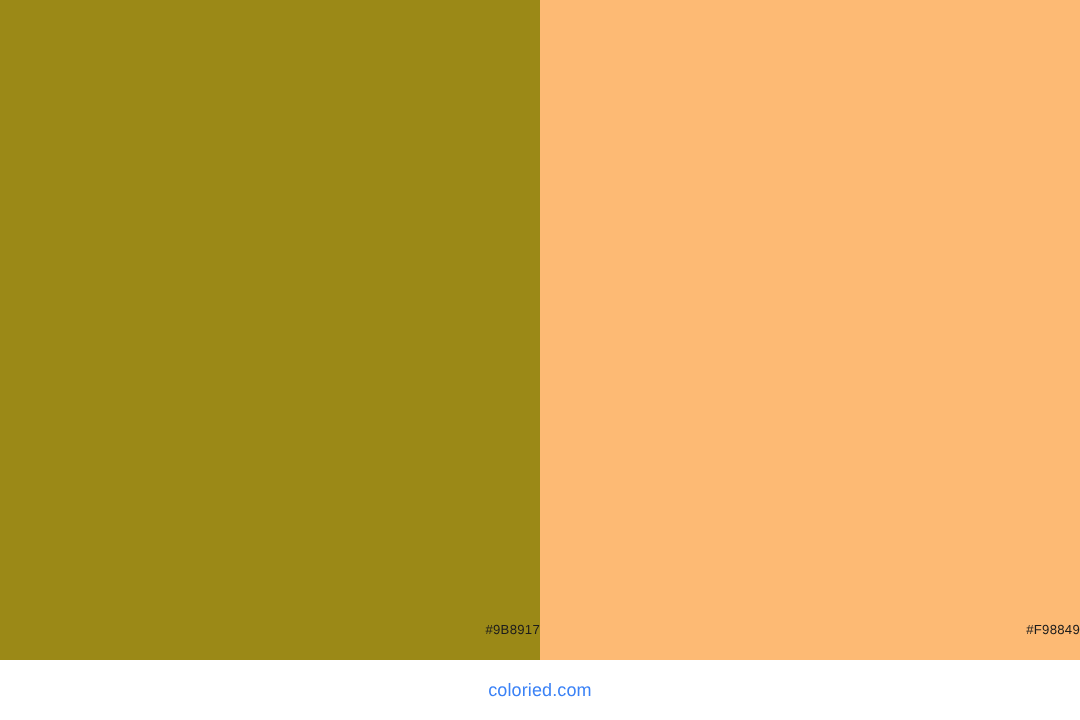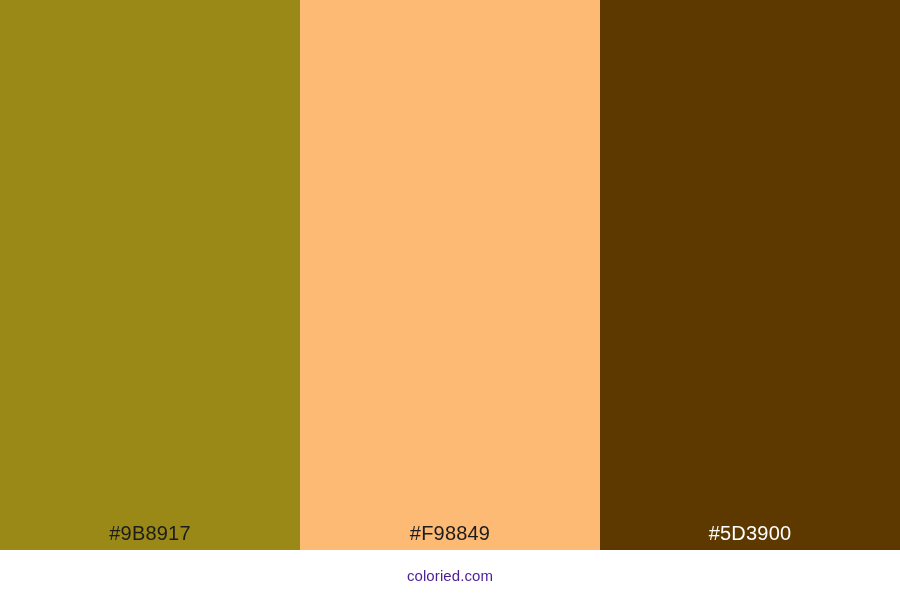--- a/index.html
+++ b/index.html
@@ -38,27 +38,27 @@
     position: relative;
     display: flex;
     align-items: flex-end;
     justify-content: center;
     box-sizing: border-box;
   }
 
   .swatch-label {
     display: block;
     width: 100%;
-    text-align: center;
+    text-align: right;
     font-family: "Liberation Sans", sans-serif;
-    font-size: 20px;
+    font-size: 11px;
     font-weight: 400;
     letter-spacing: 0.2px;
     line-height: 1;
-    padding-bottom: 7px;
+    padding-bottom: 19px;
     user-select: none;
   }
 
   .label-dark { color: #1c1c1c; }
   .label-light { color: #ffffff; }
 
   #site-footer {
     width: 900px;
     height: 50px;
     flex: 0 0 50px;
@@ -86,25 +86,22 @@
   <div id="swatch-strip">
 
     <div class="swatch" style="background-color: rgb(155, 137, 23);">
       <span class="swatch-label label-dark">#9B8917</span>
     </div>
 
     <div class="swatch" style="background-color: #fdba74;">
       <span class="swatch-label label-dark">#F98849</span>
     </div>
 
-    <div class="swatch" style="background-color: rgb(93, 57, 0);">
-      <span class="swatch-label label-light">#5D3900</span>
-    </div>
 
 
 
   </div>
 
   <div id="site-footer" style="background-color: rgb(255, 255, 255);">
-    <span id="footer-brand" style="color: #4c1d95;">coloried.com</span>
+    <span id="footer-brand" style="color: #3b82f6;">coloried.com</span>
   </div>
 
 </div>
 
 </body></html>

